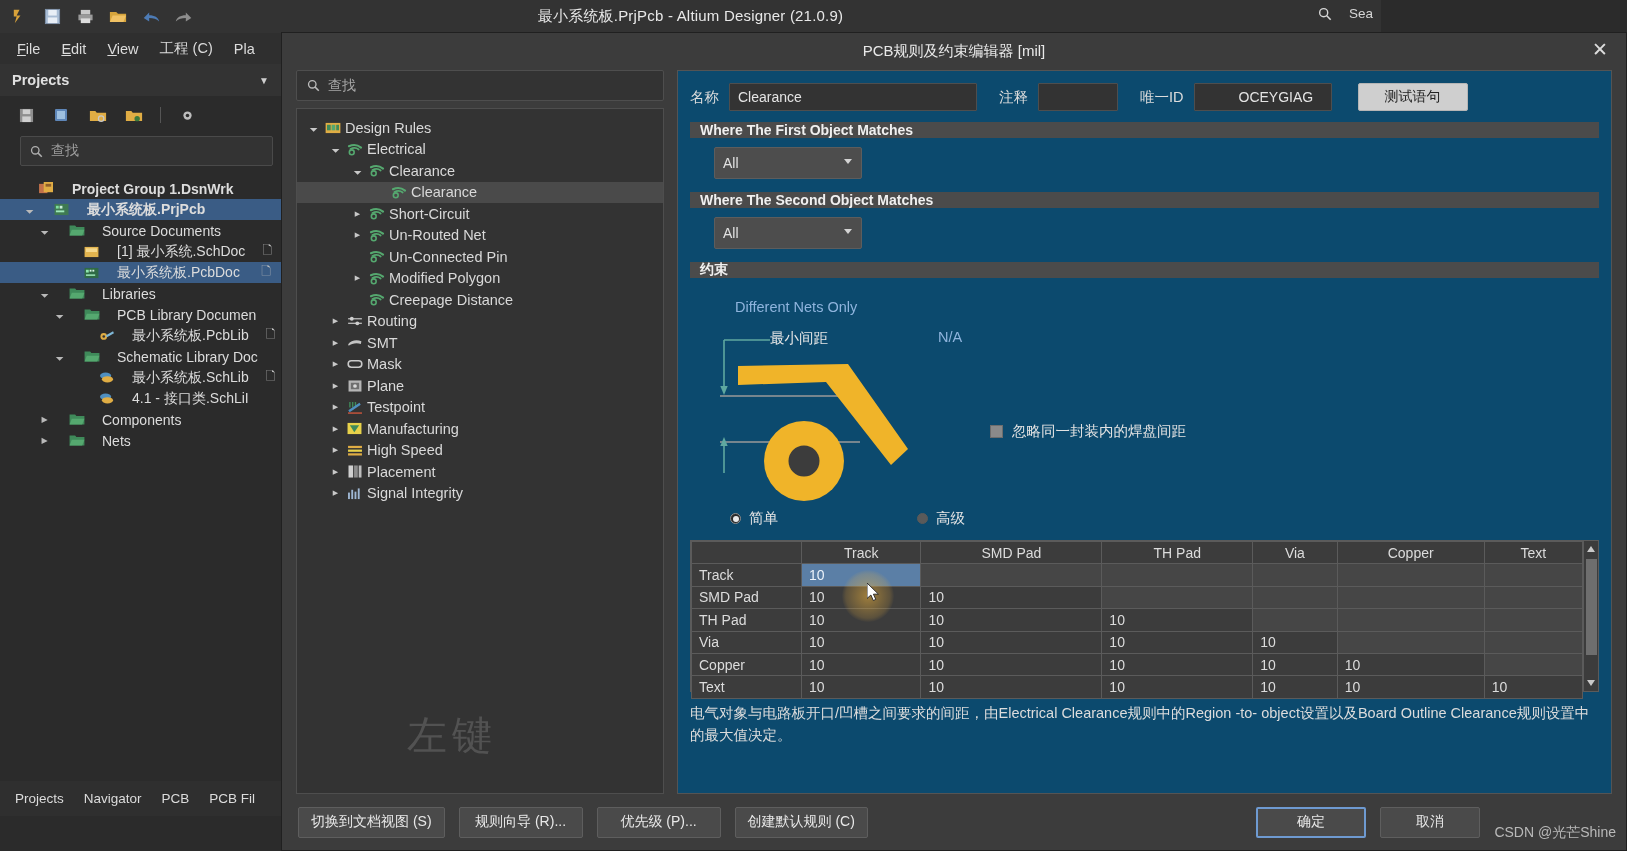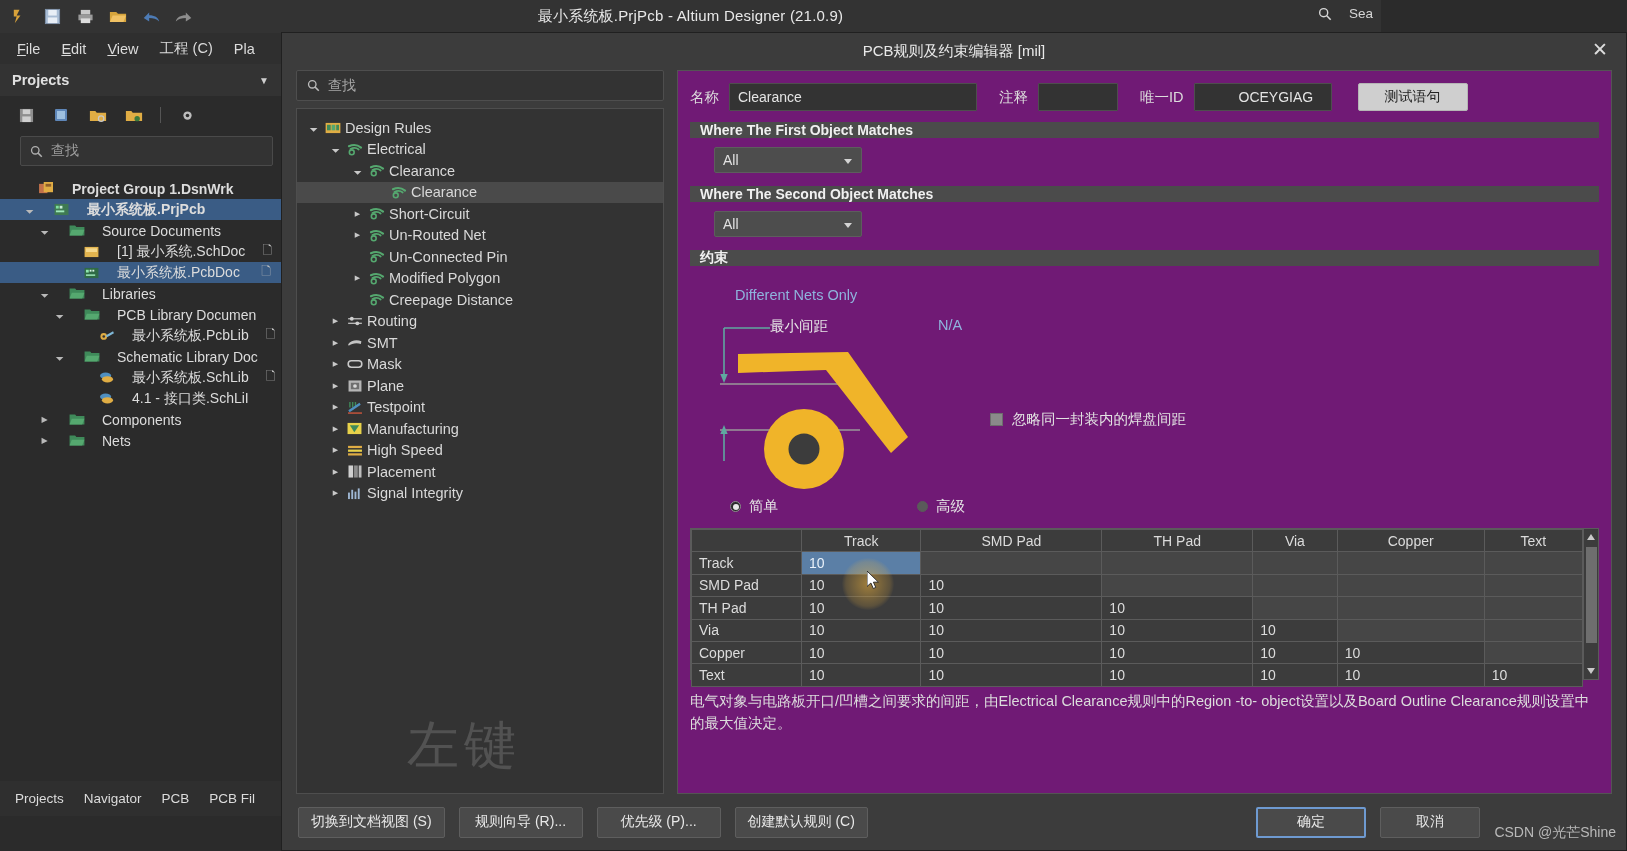--- a/index.html
+++ b/index.html
@@ -92,45 +92,45 @@
     height:31px; background:#333333; border:1px solid #4e4e4e; border-radius:2px;
     display:flex; align-items:center; gap:8px; padding:0 10px; margin-bottom:7px;
   }
   .rules-search .ph { font-size:14px; color:#a8a8a8; }
   .rules-box { flex:1; background:#333333; border:1px solid #4e4e4e; position:relative; overflow:hidden; }
   .rtree { padding:8px 0; font-size:14.5px; }
   .rrow { display:flex; align-items:center; height:21.5px; white-space:nowrap; gap:4px; }
   .rrow.sel { background:#4a4a4a; }
   .rlbl { color:#d9d9d9; }
   .watermark {
-    position:absolute; left:110px; bottom:12px; font-size:52px; color:#525252;
+    position:absolute; left:110px; bottom:30px; font-size:40px; color:#525252;
     letter-spacing:5px; font-family:"DejaVu Sans", sans-serif;
   }
 
   
-  .content-col { flex:1; background:#701a75; border:1px solid #545454; padding:12px 12px 8px 12px;
+  .content-col { flex:1; background:#0c4a6e; border:1px solid #545454; padding:12px 12px 8px 12px;
                  display:flex; flex-direction:column; }
   .form-row { display:flex; align-items:center; gap:10px; margin-bottom:11px; }
   .lbl { font-size:14.5px; color:#dcdcdc; }
   .inp { background:#333333; border:1px solid #4e4e4e; height:28px; color:#e4e4e4;
          font-size:14px; padding:0 8px; display:flex; align-items:center; border-radius:1px; }
   .btn {
     background:#4a4a4a; border:1px solid #5f5f5f; color:#e8e8e8; font-size:14px;
     height:28px; display:flex; align-items:center; justify-content:center; padding:0 14px;
     border-radius:2px;
   }
   .btn.light { background:#cfcfcf; color:#232323; border-color:#b5b5b5; }
 
   .section-head {
     background:#4b4b4b; height:16px; display:flex; align-items:center; padding-left:10px;
     font-size:14px; font-weight:bold; color:#f0f0f0; margin-bottom:9px;
   }
   .sel-row { padding-left:24px; margin-bottom:13px; }
   .combo {
-    width:148px; height:26px; background:#4d4d4d; border:1px solid #5d5d5d; border-radius:2px;
+    width:148px; height:32px; background:#4d4d4d; border:1px solid #5d5d5d; border-radius:2px;
     display:flex; align-items:center; padding:0 8px; font-size:14px; color:#e2e2e2;
     position:relative;
   }
   .combo .caret { position:absolute; right:9px; top:11px;
     width:0;height:0;border-left:4.5px solid transparent;border-right:4.5px solid transparent;
     border-top:5px solid #d4d4d4; }
 
   .constraint-area { position:relative; height:218px; }
   .dno { position:absolute; left:45px; top:12px; font-size:14.5px; color:#8fb4dd; }
   .na  { position:absolute; left:248px; top:42px; font-size:14.5px; color:#8fb4dd; }

